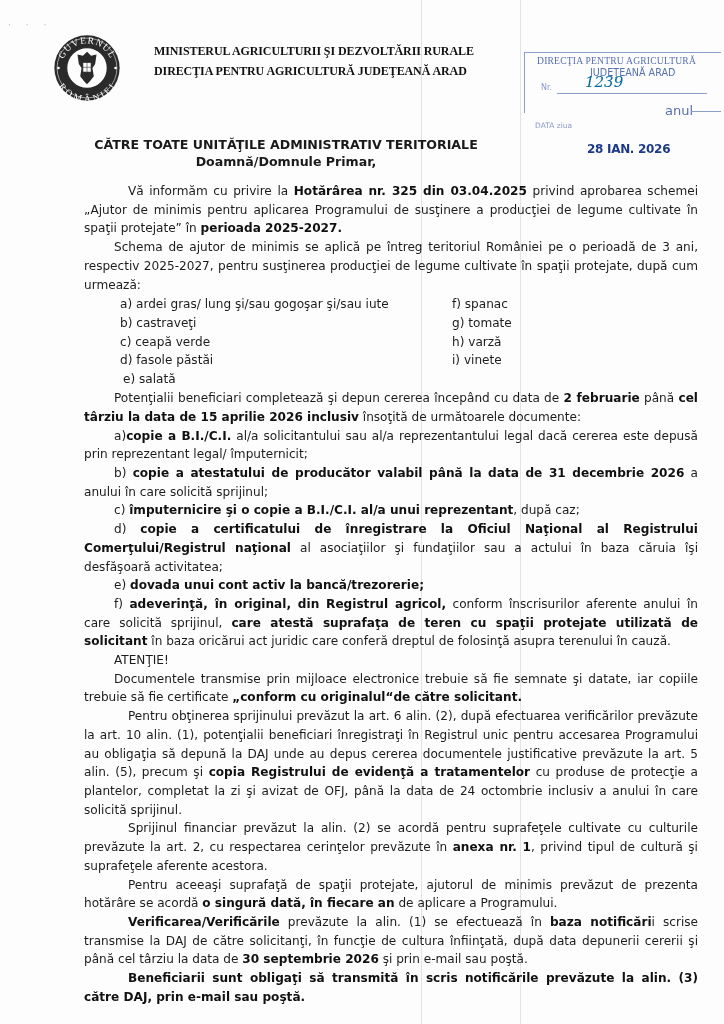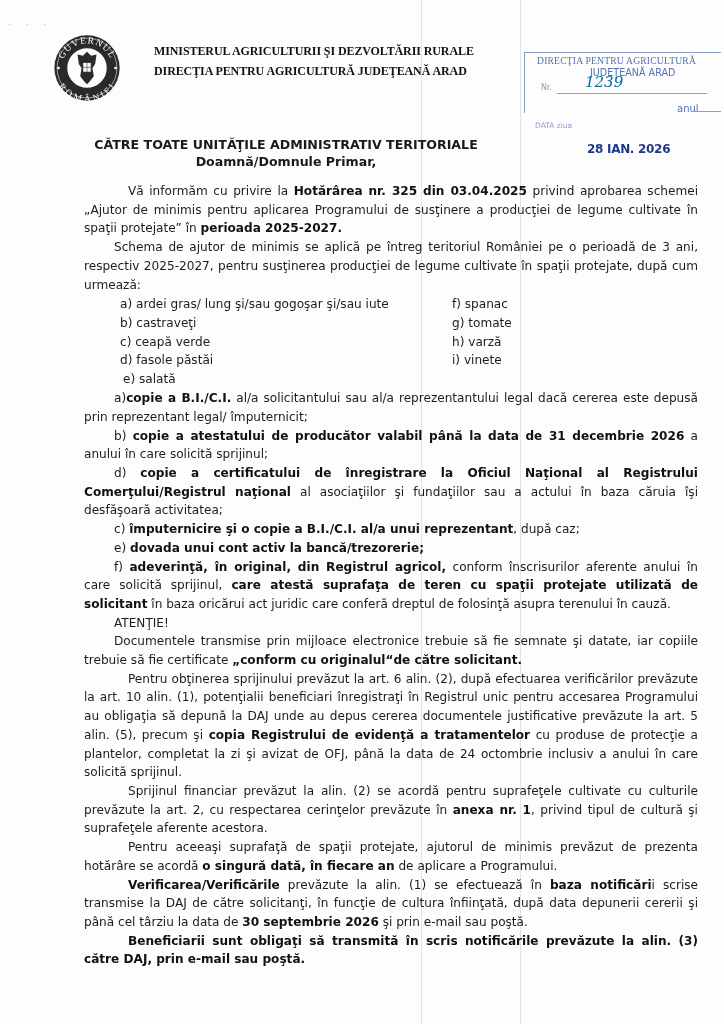--- a/index.html
+++ b/index.html
@@ -13,21 +13,21 @@
   .header-lines { position: absolute; left: 104px; top: 7px; font-family: "Liberation Serif", serif; font-weight: bold; font-size: 12px; line-height: 20px; color: #111; white-space: nowrap; letter-spacing: -0.1px; }
 
   .stamp { position: absolute; left: 524px; top: 52px; width: 196px; height: 60px; border: 1px solid #8aa0c8; border-right: none; border-bottom: none; color: #5670b0; font-family: "DejaVu Sans", sans-serif; }
   .stamp .l1 { position: absolute; left: 12px; top: 2px; font-size: 9.6px; white-space: nowrap; letter-spacing: 0.2px; font-family: Liberation Serif, serif; }
   .stamp .l2 { position: absolute; left: 40px; top: 14px; font-size: 9.6px; white-space: nowrap; margin-left: 25px; }
   .stamp .nr { position: absolute; left: 16px; top: 30px; font-size: 8px; color: #8b9bc8; }
   .stamp .nr-line { position: absolute; left: 32px; top: 40px; width: 150px; border-bottom: 1px solid #8aa0c8; }
   .stamp .nr-val { position: absolute; left: 60px; top: 20px; font-family: "DejaVu Serif", serif; font-style: italic; font-size: 15px; color: #0369a1; }
   .stamp .data { position: absolute; left: 10px; top: 60px; font-size: 7.5px; color: #8b9bc8; white-space: nowrap; margin-top: 8px; }
   .stamp .data-val { position: absolute; left: 62px; top: 45px; font-size: 12px; color: #1d3a8a; font-weight: bold; letter-spacing: -0.3px; white-space: nowrap; margin-top: 44px; }
-  .stamp .anul { position: absolute; left: 152px; top: 50px; font-size: 10px; color: #5670b0; }
+  .stamp .anul { position: absolute; left: 140px; top: 50px; font-size: 13px; color: #5670b0; }
   .stamp .anul-line { position: absolute; left: 166px; top: 58px; width: 30px; border-bottom: 1px solid #8aa0c8; }
 
   .title { position: absolute; left: 0; width: 572px; text-align: center; font-family: "DejaVu Sans", sans-serif; font-weight: bold; font-size: 12.6px; color: #1a1a1a; }
   .t1 { top: 137px; }
   .t2 { top: 154px; }
 
   .body { position: absolute; left: 84px; top: 182px; width: 614px; font-family: "DejaVu Sans", sans-serif; font-size: 12.1px; line-height: 18.7px; color: #1c1c1c; }
   .body p { margin: 0; text-align: justify; }
   .ind { text-indent: 44px; }
   .ind2 { text-indent: 30px; }
@@ -106,24 +106,25 @@
       </div>
       <div class="col c1">
         <div>a) ardei gras/ lung şi/sau gogoşar şi/sau iute</div>
         <div>b) castraveţi</div>
         <div>c) ceapă verde</div>
         <div>d) fasole păstăi</div>
         <div>e) salată</div>
       </div>
     </div>
 
+    <p class="ind2"><span>Potenţialii beneficiari completează şi depun cererea începând cu data de </span><b>2 februarie</b><span> până </span><b>cel târziu la data de 15 aprilie 2026 inclusiv</b><span> însoţită de următoarele documente:</span></p>
     <p class="ind2"><span>a)</span><b>copie a B.I./C.I.</b><span> al/a solicitantului sau al/a reprezentantului legal dacă cererea este depusă prin reprezentant legal/ împuternicit;</span></p>
     <p class="ind2"><span>b) </span><b>copie a atestatului de producător valabil până la data de 31 decembrie 2026</b><span> a anului în care solicită sprijinul;</span></p>
+    <p class="ind2"><span>c) </span><b>împuternicire şi o copie a B.I./C.I. al/a unui reprezentant</b><span>, după caz;</span></p>
     <p class="ind2"><span>d) </span><b>copie a certificatului de înregistrare la Oficiul Naţional al Registrului Comerţului/Registrul naţional</b><span> al asociaţiilor şi fundaţiilor sau a actului în baza căruia îşi desfăşoară activitatea;</span></p>
-    <p class="ind2"><span>c) </span><b>împuternicire şi o copie a B.I./C.I. al/a unui reprezentant</b><span>, după caz;</span></p>
     <p class="ind2"><span>e) </span><b>dovada unui cont activ la bancă/trezorerie;</b><span></span></p>
     <p class="ind2"><span>f) </span><b>adeverinţă, în original, din Registrul agricol,</b><span> conform înscrisurilor aferente anului în care solicită sprijinul, </span><b>care atestă suprafaţa de teren cu spaţii protejate utilizată de solicitant</b><span> în baza oricărui act juridic care conferă dreptul de folosinţă asupra terenului în cauză.</span></p>
 
     <p class="atentie">ATENŢIE!</p>
     <p class="ind2"><span>Documentele transmise prin mijloace electronice trebuie să fie semnate şi datate, iar copiile trebuie să fie certificate </span><b>„conform cu originalul“de către solicitant.</b></p>
     <p class="ind"><span>Pentru obţinerea sprijinului prevăzut la art. 6 alin. (2), după efectuarea verificărilor prevăzute la art. 10 alin. (1), potenţialii beneficiari înregistraţi în Registrul unic pentru accesarea Programului au obligaţia să depună la DAJ unde au depus cererea documentele justificative prevăzute la art. 5 alin. (5), precum şi </span><b>copia Registrului de evidenţă a tratamentelor</b><span> cu produse de protecţie a plantelor, completat la zi şi avizat de OFJ, până la data de 24 octombrie inclusiv a anului în care solicită sprijinul.</span></p>
     <p class="ind"><span>Sprijinul financiar prevăzut la alin. (2) se acordă pentru suprafeţele cultivate cu culturile prevăzute la art. 2, cu respectarea cerinţelor prevăzute în </span><b>anexa nr. 1</b><span>, privind tipul de cultură şi suprafeţele aferente acestora.</span></p>
     <p class="ind"><span>Pentru aceeaşi suprafaţă de spaţii protejate, ajutorul de minimis prevăzut de prezenta hotărâre se acordă </span><b>o singură dată, în fiecare an</b><span> de aplicare a Programului.</span></p>
     <p class="ind"><b>Verificarea/Verificările</b><span> prevăzute la alin. (1) se efectuează în </span><b>baza notificări</b><span>i scrise transmise la DAJ de către solicitanţi, în funcţie de cultura înfiinţată, după data depunerii cererii şi până cel târziu la data de </span><b>30 septembrie 2026</b><span> şi prin e-mail sau poştă.</span></p>
     <p class="ind"><b>Beneficiarii sunt obligaţi să transmită în scris notificările prevăzute la alin. (3) către DAJ, prin e-mail sau poştă.</b></p>

